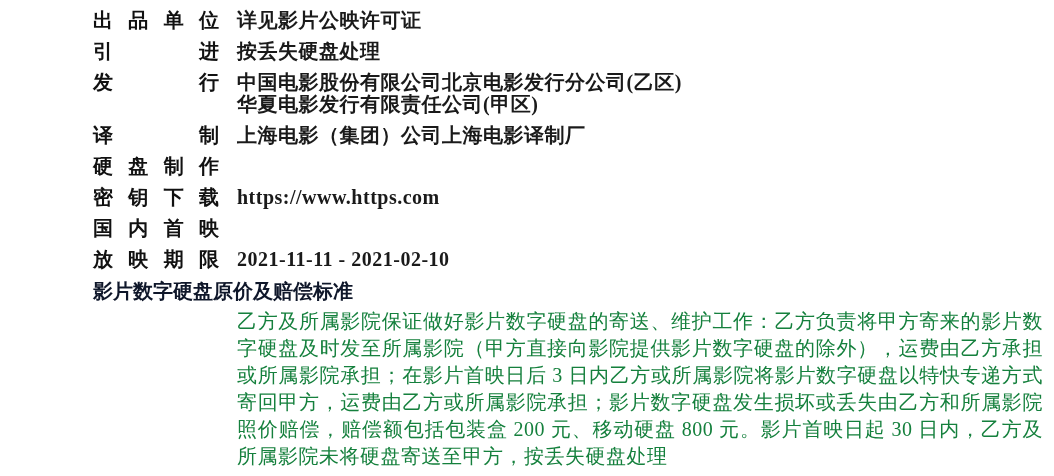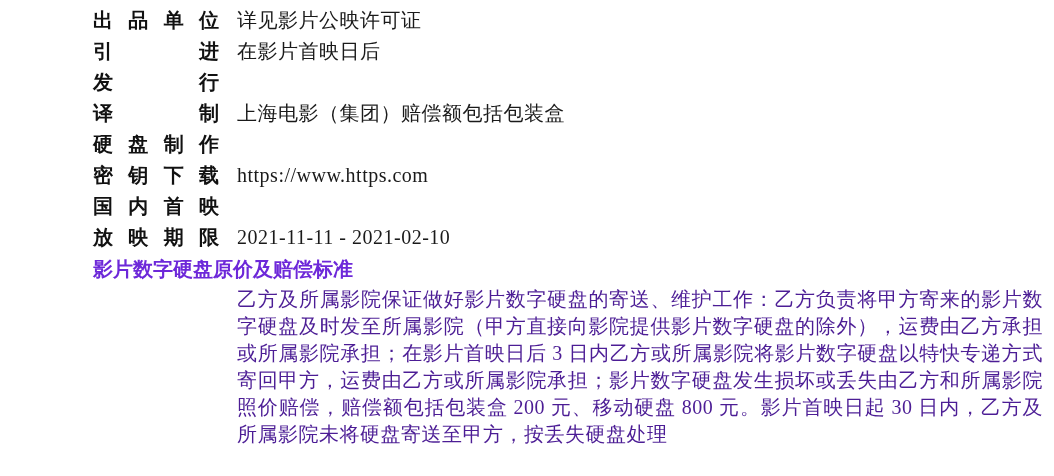--- a/index.html
+++ b/index.html
@@ -25,44 +25,44 @@
     flex: 0 0 126px;
     margin-right: 18px;
     font-family: "Liberation Sans", "DejaVu Sans", sans-serif;
     font-weight: bold;
     font-size: 20px;
     line-height: 22px;
     color: #111111;
   }
   
   .justify-chars { display: flex; justify-content: space-between; }
-  .values { flex: 1 1 auto; }
+  .values { flex: 1 1 auto; font-weight: bold; }
   .values .value-line {
     font-size: 20px;
     line-height: 22px;
     letter-spacing: 0.5px;
   }
   .section-heading {
     font-family: "Liberation Sans", "DejaVu Sans", sans-serif;
     font-weight: bold;
     font-size: 20px;
     line-height: 24px;
-    color: #6d28d9;
+    color: #0f172a;
     margin-top: 2px;
     margin-bottom: 5px;
   }
   .paragraph {
     margin-left: 144px;   
     width: 806px;
     font-size: 20px;
     line-height: 27px;
     text-align: justify;
     text-justify: inter-character;
     letter-spacing: 0.5px;
-    color: #4c1d95;
+    color: #15803d;
   }
 </style>
 </head>
 <body>
 
 <div class="page">
 
   <div class="info-rows">
 
     <div class="row">
@@ -76,38 +76,42 @@
         <div class="value-line">详见影片公映许可证</div>
       </div>
     </div>
 
     <div class="row">
       <div class="label justify-chars">
           <span>引</span>
           <span>进</span>
         </div>
       <div class="values">
-        <div class="value-line">在影片首映日后</div>
+        <div class="value-line">按丢失硬盘处理</div>
       </div>
     </div>
 
     <div class="row">
       <div class="label justify-chars">
           <span>发</span>
           <span>行</span>
         </div>
+      <div class="values">
+        <div class="value-line">中国电影股份有限公司北京电影发行分公司(乙区)</div>
+        <div class="value-line">华夏电影发行有限责任公司(甲区)</div>
+      </div>
     </div>
 
     <div class="row">
       <div class="label justify-chars">
           <span>译</span>
           <span>制</span>
         </div>
       <div class="values">
-        <div class="value-line">上海电影（集团）赔偿额包括包装盒</div>
+        <div class="value-line">上海电影（集团）公司上海电影译制厂</div>
       </div>
     </div>
 
     <div class="row">
       <div class="label justify-chars">
           <span>硬</span>
           <span>盘</span>
           <span>制</span>
           <span>作</span>
         </div>

